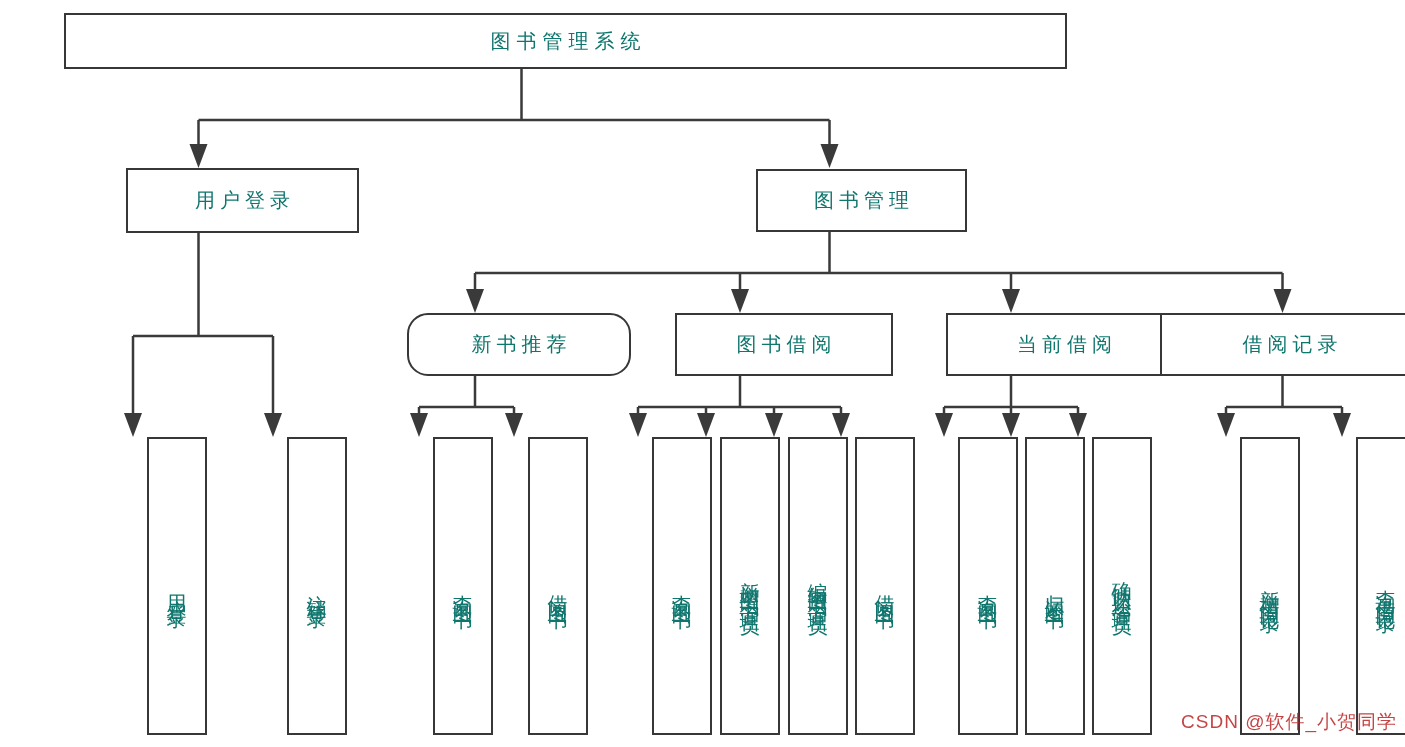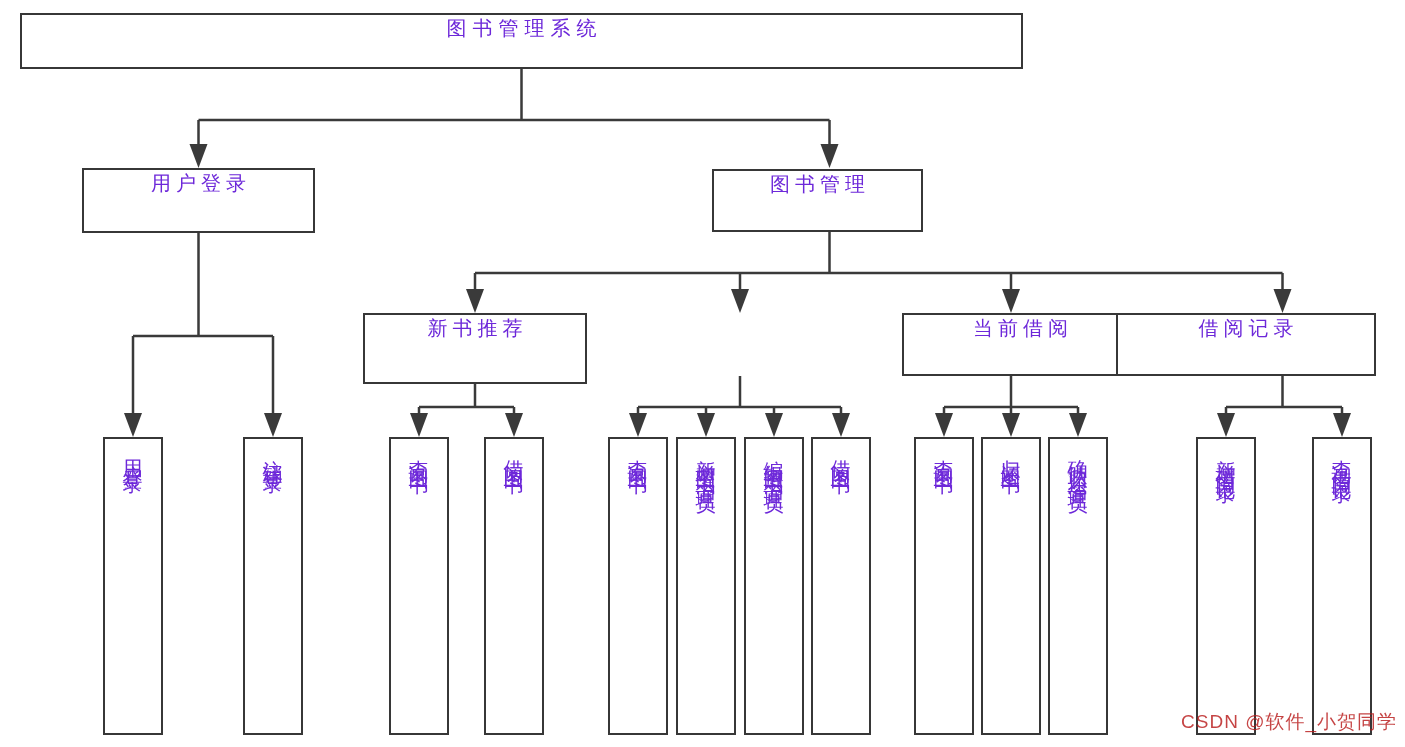--- a/index.html
+++ b/index.html
@@ -11,41 +11,42 @@
     overflow:hidden;
   }
   .connector-layer {
     position:absolute; left:0; top:0; width:1405px; height:747px; z-index:1;
   }
   .node {
     position:absolute;
     box-sizing:border-box;
     background:#ffffff;
     border:2.5px solid #373737;
-    display:flex; justify-content:center;
-    color:#6d28d9;
+    display:flex; align-items:center; justify-content:center;
+    color:#0f766e;
     z-index:2;
+    margin-left:44px;
   }
   .h-node { font-size:20px; }
   .h-node .lbl { letter-spacing:5px; padding-left:5px; white-space:nowrap; }
   .root-node .lbl { letter-spacing:6px; padding-left:6px; }
   .v-node { font-size:20px; }
   .v-node .lbl {
     writing-mode:vertical-rl;
     text-orientation:mixed;
     letter-spacing:5px;
     padding-top:5px;
     line-height:1;
     white-space:nowrap;
   }
   
   #box-root        { left:20px;   top:13px;  width:1003px; height:56px; }
   #box-user-login  { left:82px;   top:168px; width:233px;  height:65px; }
   #box-book-mgmt   { left:712px;  top:169px; width:211px;  height:63px; }
-  #box-new-rec     { left:363px;  top:313px; width:224px;  height:71px; }
+  #box-new-rec     { left:363px;  top:313px; width:224px;  height:63px;border-radius:21px; }
   #box-book-borrow { left:631px;  top:313px; width:218px;  height:63px; }
   #box-current     { left:902px;  top:313px; width:218px;  height:63px;padding-left:19px; }
   #box-records     { left:1116px; top:313px; width:260px;  height:63px; }
   .leaf { top:437px; width:60px; height:298px; }
   #leaf-lu  { left:103px; }
   #leaf-ll  { left:243px; }
   #leaf-nb1 { left:389px; }
   #leaf-nb2 { left:484px; }
   #leaf-bb1 { left:608px; }
   #leaf-bb2 { left:676px; }
@@ -112,20 +113,23 @@
   <div class="node h-node" id="box-user-login">
     <span class="lbl">用户登录</span>
   </div>
   <div class="node h-node" id="box-book-mgmt">
     <span class="lbl">图书管理</span>
   </div>
 
   <div class="node h-node" id="box-new-rec">
     <span class="lbl">新书推荐</span>
   </div>
+  <div class="node h-node" id="box-book-borrow">
+    <span class="lbl">图书借阅</span>
+  </div>
   <div class="node h-node" id="box-current">
     <span class="lbl">当前借阅</span>
   </div>
   <div class="node h-node" id="box-records">
     <span class="lbl">借阅记录</span>
   </div>
 
   <div class="node v-node leaf" id="leaf-lu">
     <span class="lbl">用户登录</span>
   </div>

